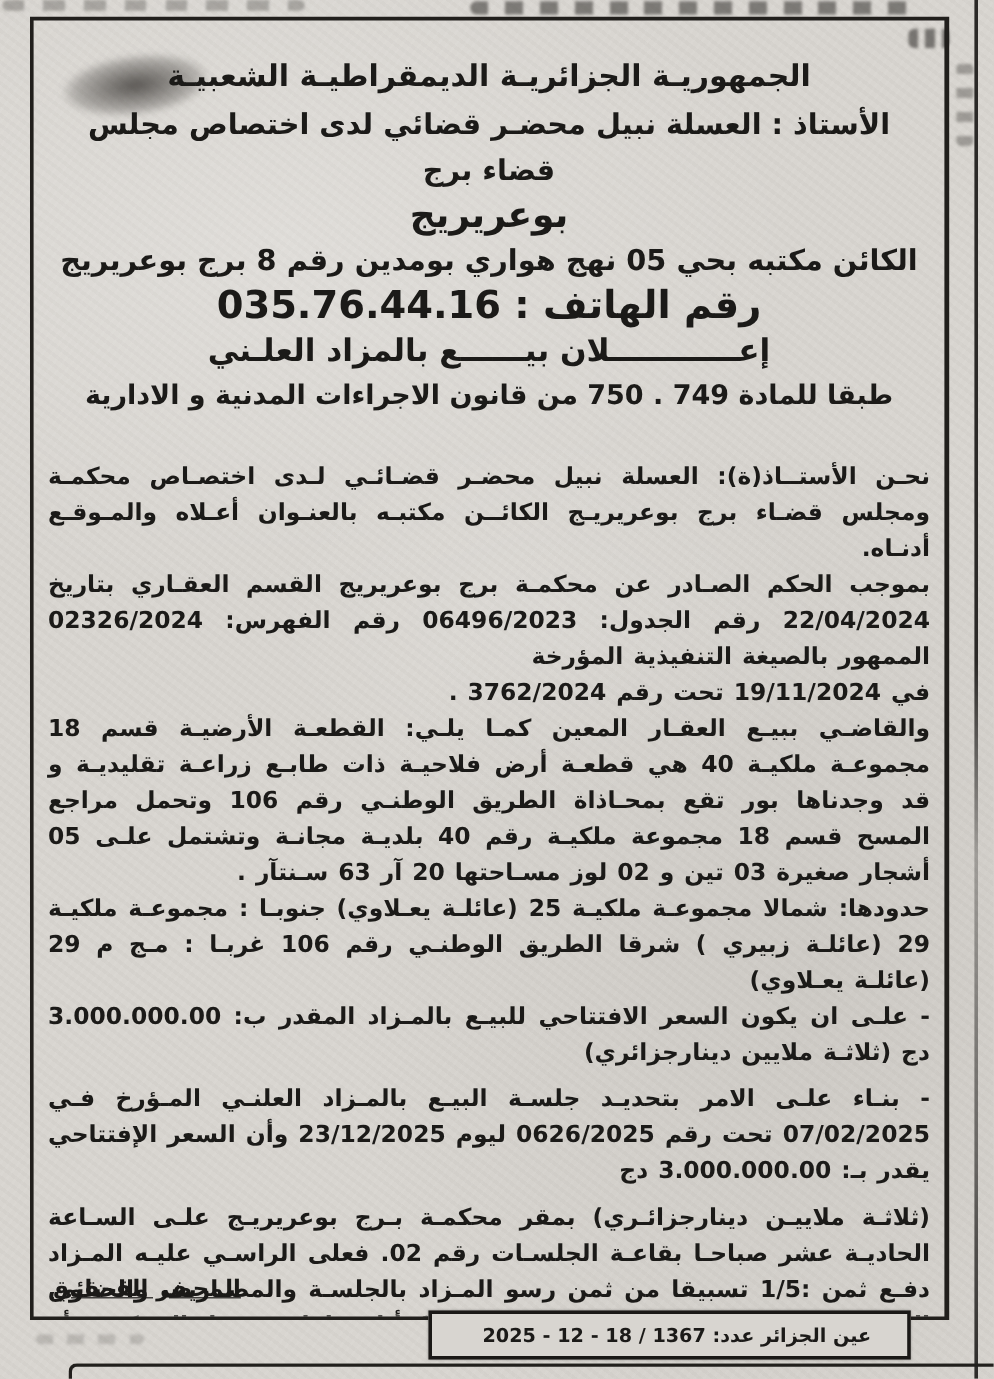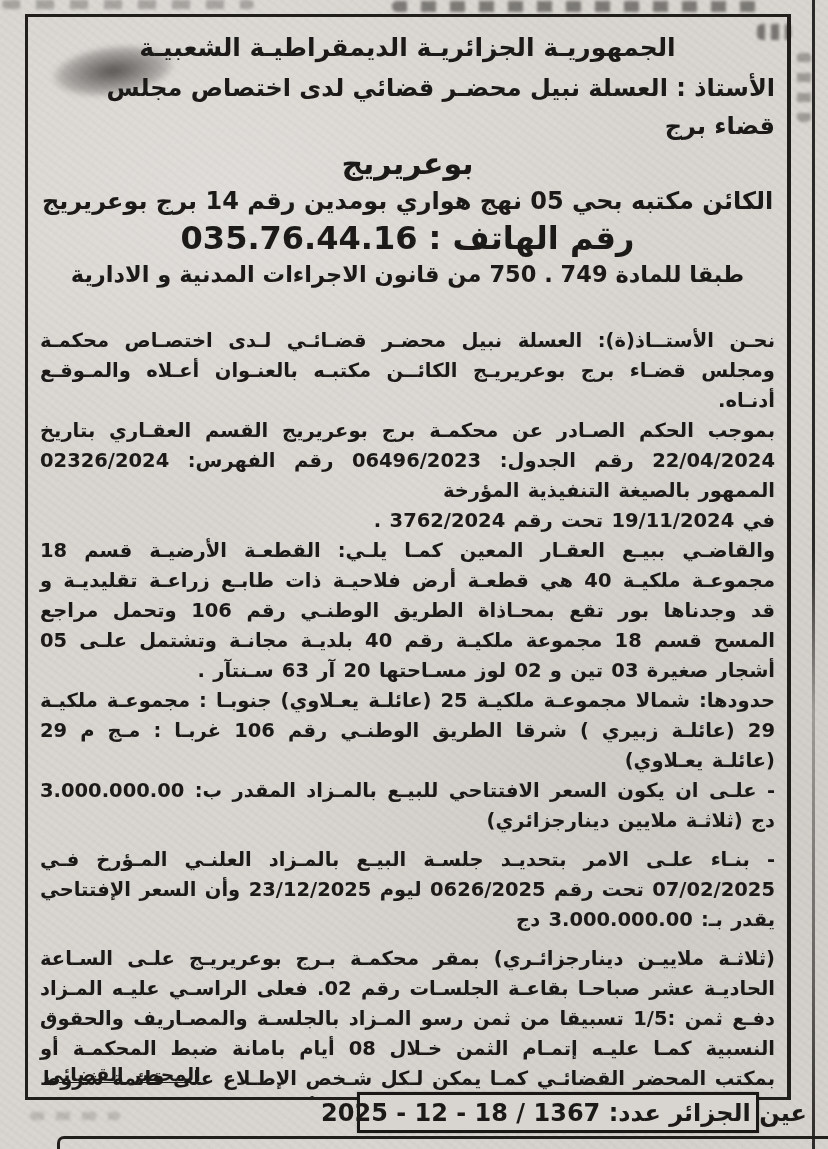--- a/index.html
+++ b/index.html
@@ -11,46 +11,46 @@
       radial-gradient(ellipse 520px 640px at 82% 72%, rgba(110,105,98,.10), transparent 75%),
       radial-gradient(ellipse 300px 200px at 55% 45%, rgba(255,255,255,.10), transparent 80%),
       repeating-linear-gradient(37deg, rgba(90,85,78,.030) 0 3px, transparent 3px 7px),
       repeating-linear-gradient(-53deg, rgba(255,255,255,.045) 0 2px, transparent 2px 6px);
     font-family:"DejaVu Sans", sans-serif;
     color:#1b1a18;
   }
   .frame{
     position:absolute;left:25px;top:14px;width:766px;height:1086px;
     box-sizing:border-box;border:3px solid #211f1c;border-right-width:4px;
-    padding:0 12px;direction:rtl;overflow:hidden;
+    padding:16px 12px;direction:rtl;overflow:hidden;
   }
   .hline{text-align:center;font-weight:bold;}
   .h-republic{font-size:25px;line-height:34px;margin-top:14px;letter-spacing:.5px;}
-  .h-bailiff{font-size:24px;line-height:38px;margin-top:4px;text-align:right;}
+  .h-bailiff{font-size:24px;line-height:38px;margin-top:4px;}
   .h-city{font-size:30px;line-height:38px;}
   .h-address{font-size:24px;line-height:37px;}
   .h-phone{font-size:32px;line-height:37px;}
   .h-title{font-size:26px;line-height:40px;letter-spacing:1px;}
   .h-legal{font-size:22.5px;line-height:35px;}
   .bodytext{margin-top:34px;}
   .para{
     font-size:19.5px;font-weight:bold;line-height:30px;
     text-align:justify;text-align-last:right;margin:0;word-spacing:1.5px;
   }
   .para.short{text-align:center;}
   .para.mt{margin-top:9px;}
   .signature{
     position:absolute;left:16px;bottom:12px;
     font-size:19px;font-weight:bold;direction:rtl;text-decoration:underline;
   }
   .citation-box{
     position:absolute;left:357px;top:1092px;width:402px;height:41px;
     box-sizing:border-box;border:3px solid #1a1816;background:#d8d5d0;
     display:flex;align-items:center;justify-content:center;
-    direction:rtl;font-weight:bold;font-size:24px;white-space:nowrap;
+    direction:rtl;font-weight:bold;font-size:16px;white-space:nowrap;
     box-shadow:0 0 2px rgba(0,0,0,.25);
     padding-left:12px;
   }
   .adjacent-column-line{
     position:absolute;left:812px;top:0;width:3px;height:1149px;
     background:linear-gradient(#2b2927 0%, #2b2927 48%, rgba(43,41,39,.30) 62%, rgba(43,41,39,.65) 85%, #2b2927 100%);
   }
   .next-frame-edge{
     position:absolute;left:57px;top:1136px;width:771px;height:40px;
     border-top:3px solid #211f1c;border-left:3px solid #211f1c;
@@ -92,22 +92,23 @@
 <div class="ghost ghost-right-margin"></div>
 <div class="ghost ghost-bottom-left"></div>
 <div class="ink-smudge"></div>
 <div class="adjacent-column-line"></div>
 <div class="next-frame-edge"></div>
 
 <div class="frame">
   <div class="hline h-republic">الجمهوريـة الجزائريـة الديمقراطيـة الشعبيـة</div>
   <div class="hline h-bailiff">الأستاذ : العسلة نبيل محضـر قضائي لدى اختصاص مجلس قضاء برج</div>
   <div class="hline h-city">بوعريريج</div>
-  <div class="hline h-address">الكائن مكتبه بحي 05 نهج هواري بومدين رقم 14 برج بوعريريج</div>
+  <div class="hline h-address">الكائن مكتبه بحي 05 نهج هواري بومدين رقم 8 برج بوعريريج</div>
   <div class="hline h-phone">رقم الهاتف : 035.76.44.16</div>
+  <div class="hline h-title">إعــــــــــــلان بيــــــع بالمزاد العلـني</div>
   <div class="hline h-legal">طبقا للمادة 749 . 750 من قانون الاجراءات المدنية و الادارية</div>
 
   <div class="bodytext">
     <p class="para">نحـن الأستــاذ(ة): العسلة نبيل محضـر قضـائـي لـدى اختصـاص محكمـة ومجلس قضـاء برج بوعريريـج الكائــن مكتبـه بالعنـوان أعـلاه والمـوقـع أدنـاه.</p>
     <p class="para">بموجب الحكم الصـادر عن محكمـة برج بوعريريج القسم العقـاري بتاريخ 22/04/2024 رقم الجدول: 06496/2023 رقم الفهرس: 02326/2024 الممهور بالصيغة التنفيذية المؤرخة</p>
     <p class="para short">في 19/11/2024 تحت رقم 3762/2024 .</p>
     <p class="para">والقاضـي ببيـع العقـار المعين كمـا يلـي: القطعـة الأرضيـة قسم 18 مجموعـة ملكيـة 40 هي قطعـة أرض فلاحيـة ذات طابـع زراعـة تقليديـة و قد وجدناها بور تقع بمحـاذاة الطريق الوطنـي رقم 106 وتحمل مراجع المسح قسم 18 مجموعة ملكيـة رقم 40 بلديـة مجانـة وتشتمل علـى 05 أشجار صغيرة 03 تين و 02 لوز مسـاحتها 20 آر 63 سـنتآر .</p>
     <p class="para">حدودها: شمالا مجموعـة ملكيـة 25 (عائلـة يعـلاوي) جنوبـا : مجموعـة ملكيـة 29 (عائلـة زبيري ) شرقا الطريق الوطنـي رقم 106 غربـا : مـج م 29 (عائلـة يعـلاوي)</p>
     <p class="para">- علـى ان يكون السعر الافتتاحي للبيـع بالمـزاد المقدر ب: 3.000.000.00 دج (ثلاثـة ملايين دينارجزائري)</p>
     <p class="para mt">- بنـاء علـى الامر بتحديـد جلسـة البيـع بالمـزاد العلنـي المـؤرخ فـي 07/02/2025 تحت رقم 0626/2025 ليوم 23/12/2025 وأن السعر الإفتتاحي يقدر بـ: 3.000.000.00 دج</p>

